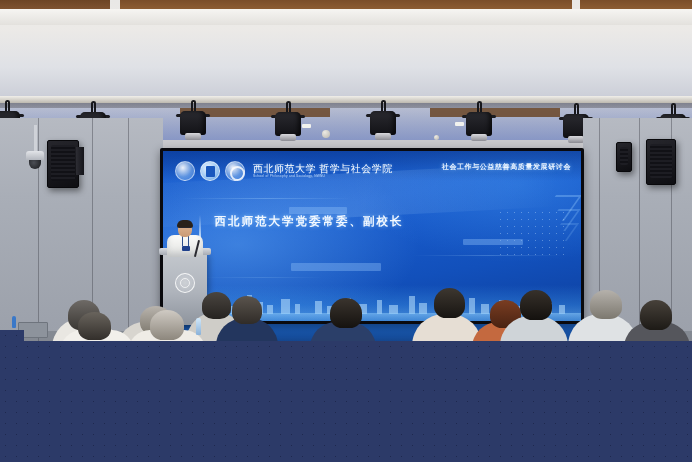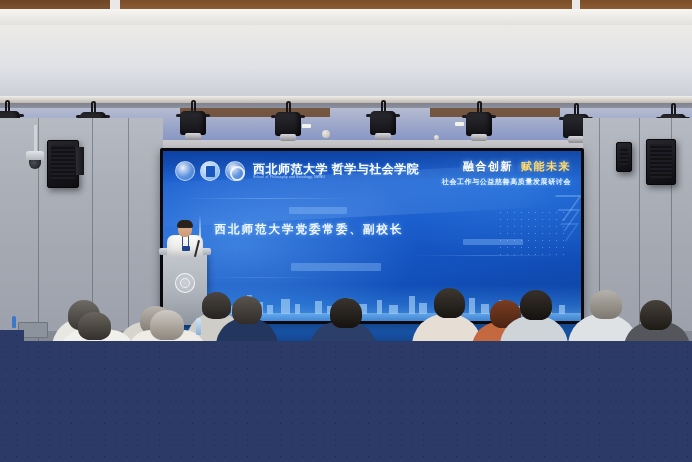--- a/index.html
+++ b/index.html
@@ -92,21 +92,21 @@
   .logo-row{ position:absolute; left:12px; top:10px; display:flex; align-items:center; gap:5px; }
   .clogo{ width:20px; height:20px; border-radius:50%;
           background:radial-gradient(circle at 38% 32%, rgba(255,255,255,.92), rgba(175,215,255,.45) 55%, rgba(120,180,245,.25) 100%);
           border:1px solid rgba(255,255,255,.55); position:relative; flex:0 0 auto; }
   .clogo.b{ background:radial-gradient(circle at 40% 35%, #eaf4ff, #9cc6f2 60%, #4f8fd8 100%); }
   .clogo.b::after{ content:""; position:absolute; left:5px; top:4px; width:9px; height:11px;
                    background:#1a57bd; border-radius:1px; }
   .clogo.c::after{ content:""; position:absolute; left:4px; top:4px; width:11px; height:11px;
                    border:2px solid rgba(255,255,255,.8); border-radius:50%; }
   .uni-name{ margin-left:3px; line-height:1; }
-  .uni-cn{ font-size:12px; color:#ffffff; font-weight:700; letter-spacing:.5px; white-space:nowrap;
+  .uni-cn{ font-size:10px; color:#ffffff; font-weight:400; letter-spacing:.5px; white-space:nowrap;
            text-shadow:0 0 3px rgba(120,190,255,.6);text-align:right; }
   .uni-en{ font-size:3.2px; color:rgba(214,234,255,.88); letter-spacing:.25px; white-space:nowrap; margin-top:1.5px;}
 
   
   .scr-head{ position:absolute; right:10px; top:8px; text-align:right; }
   .scr-head .h1{ font-size:11px; font-weight:700; color:#ffffff; letter-spacing:1.5px;
                  white-space:nowrap; text-shadow:0 0 5px rgba(140,200,255,.85), 0 1px 2px rgba(0,30,90,.6); }
   .scr-head .h1 .accent{ color:#ffd96b; }
   .scr-head .h2{ font-size:7px; font-weight:700; color:#eaf4ff; letter-spacing:.6px;
                  white-space:nowrap; margin-top:3px; text-shadow:0 0 4px rgba(120,190,255,.7); }
@@ -124,21 +124,21 @@
   .title-zone{ position:absolute; left:30px; top:62px; width:370px; }
   .t-row{ display:flex; align-items:flex-start; }
   .t-left{ font-size:25px; font-weight:700; color:#ffffff; letter-spacing:11px;
            line-height:1.1; text-shadow:0 0 6px rgba(140,200,255,.9), 0 2px 3px rgba(0,25,80,.55); }
   .t-div{ width:1.5px; height:52px; margin:2px 14px 0 6px;
           background:linear-gradient(180deg,rgba(210,235,255,0),rgba(225,242,255,.95),rgba(210,235,255,0)); }
   .t-right .name{ font-size:25px; font-weight:700; color:#ffffff; letter-spacing:3px; white-space:nowrap;
                   text-shadow:0 0 6px rgba(140,200,255,.9), 0 2px 3px rgba(0,25,80,.55); }
   .t-right .name .gap{ display:inline-block; width:10px; }
   .t-right .sub{ font-size:11.5px; font-weight:700; color:#f2f8ff; letter-spacing:2px; white-space:nowrap;
-                 margin-top:9px; text-shadow:0 0 4px rgba(140,200,255,.8); }
+                 margin-top:1px; text-shadow:0 0 4px rgba(140,200,255,.8); }
   .hl-bar{ position:absolute; background:rgba(135,185,245,.42); border-radius:1px; }
 
   
   .skyline{ position:absolute; left:0; bottom:0; width:100%; height:36px;
             background:linear-gradient(180deg,rgba(25,110,215,0) 0%,rgba(70,165,245,.35) 55%,rgba(120,200,255,.55) 100%); }
   .bld{ position:absolute; bottom:7px; background:rgba(190,228,255,.55); }
   .water{ position:absolute; left:0; bottom:0; width:100%; height:8px;
           background:linear-gradient(180deg,rgba(150,210,255,.5),rgba(30,110,200,.25)); }
 
   
@@ -307,21 +307,20 @@
           <div class="clogo"></div>
           <div class="clogo b"></div>
           <div class="clogo c"></div>
           <div class="uni-name">
             <div class="uni-cn">西北师范大学 哲学与社会学院</div>
             <div class="uni-en">School of Philosophy and Sociology, NWNU</div>
           </div>
         </div>
 
         <div class="scr-head">
-          <div class="h1"><span>融合创新</span><span style="display:inline-block;width:8px"></span><span class="accent">赋能未来</span></div>
           <div class="h2">社会工作与公益慈善高质量发展研讨会</div>
         </div>
 
         <div class="chev" style="top:44px"></div>
         <div class="chev" style="top:58px;width:22px;height:22px;opacity:.55"></div>
         <div class="chev" style="top:72px;width:18px;height:18px;opacity:.4"></div>
         <div class="dotgrid"></div>
         <div class="hline" style="left:18px;top:47px;width:170px;opacity:.55"></div>
         <div class="hline" style="left:250px;top:104px;width:150px;opacity:.45"></div>
         <div class="hline" style="left:40px;top:126px;width:120px;opacity:.3"></div>

